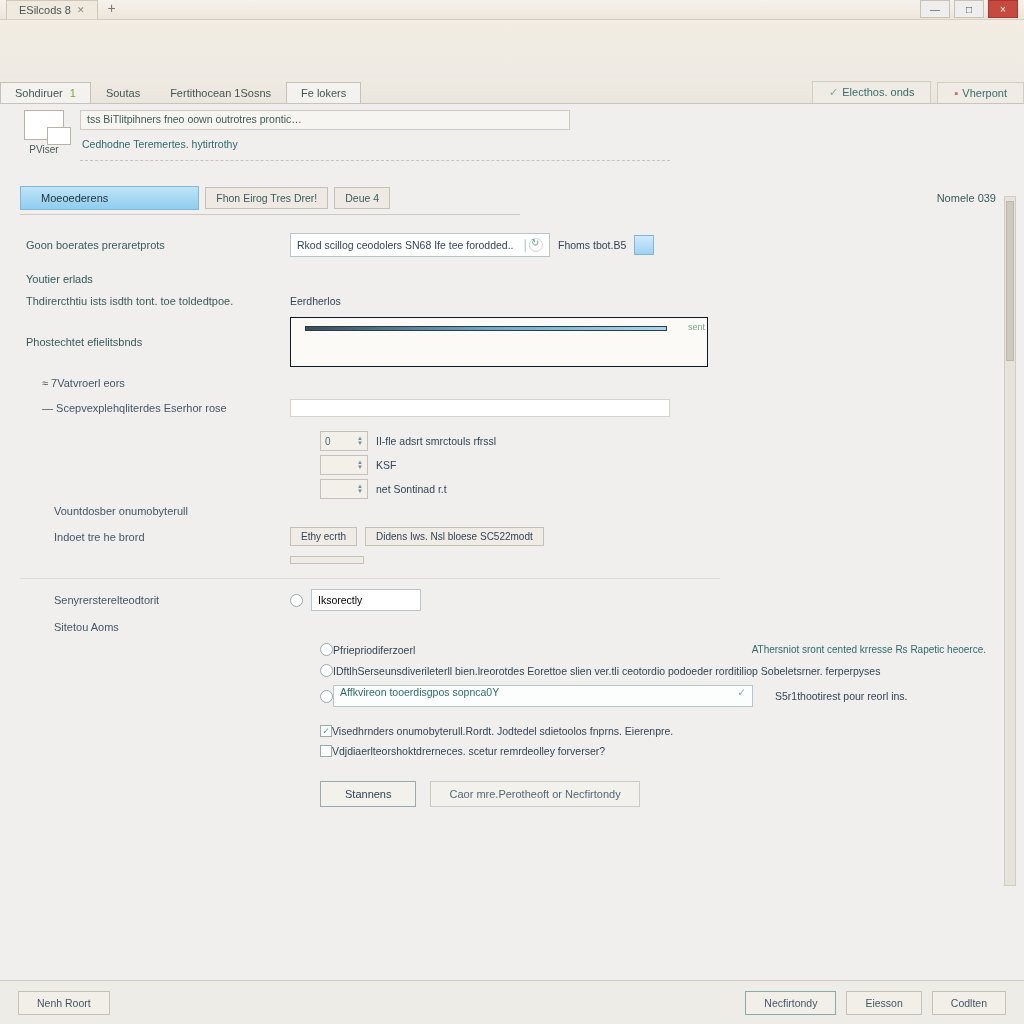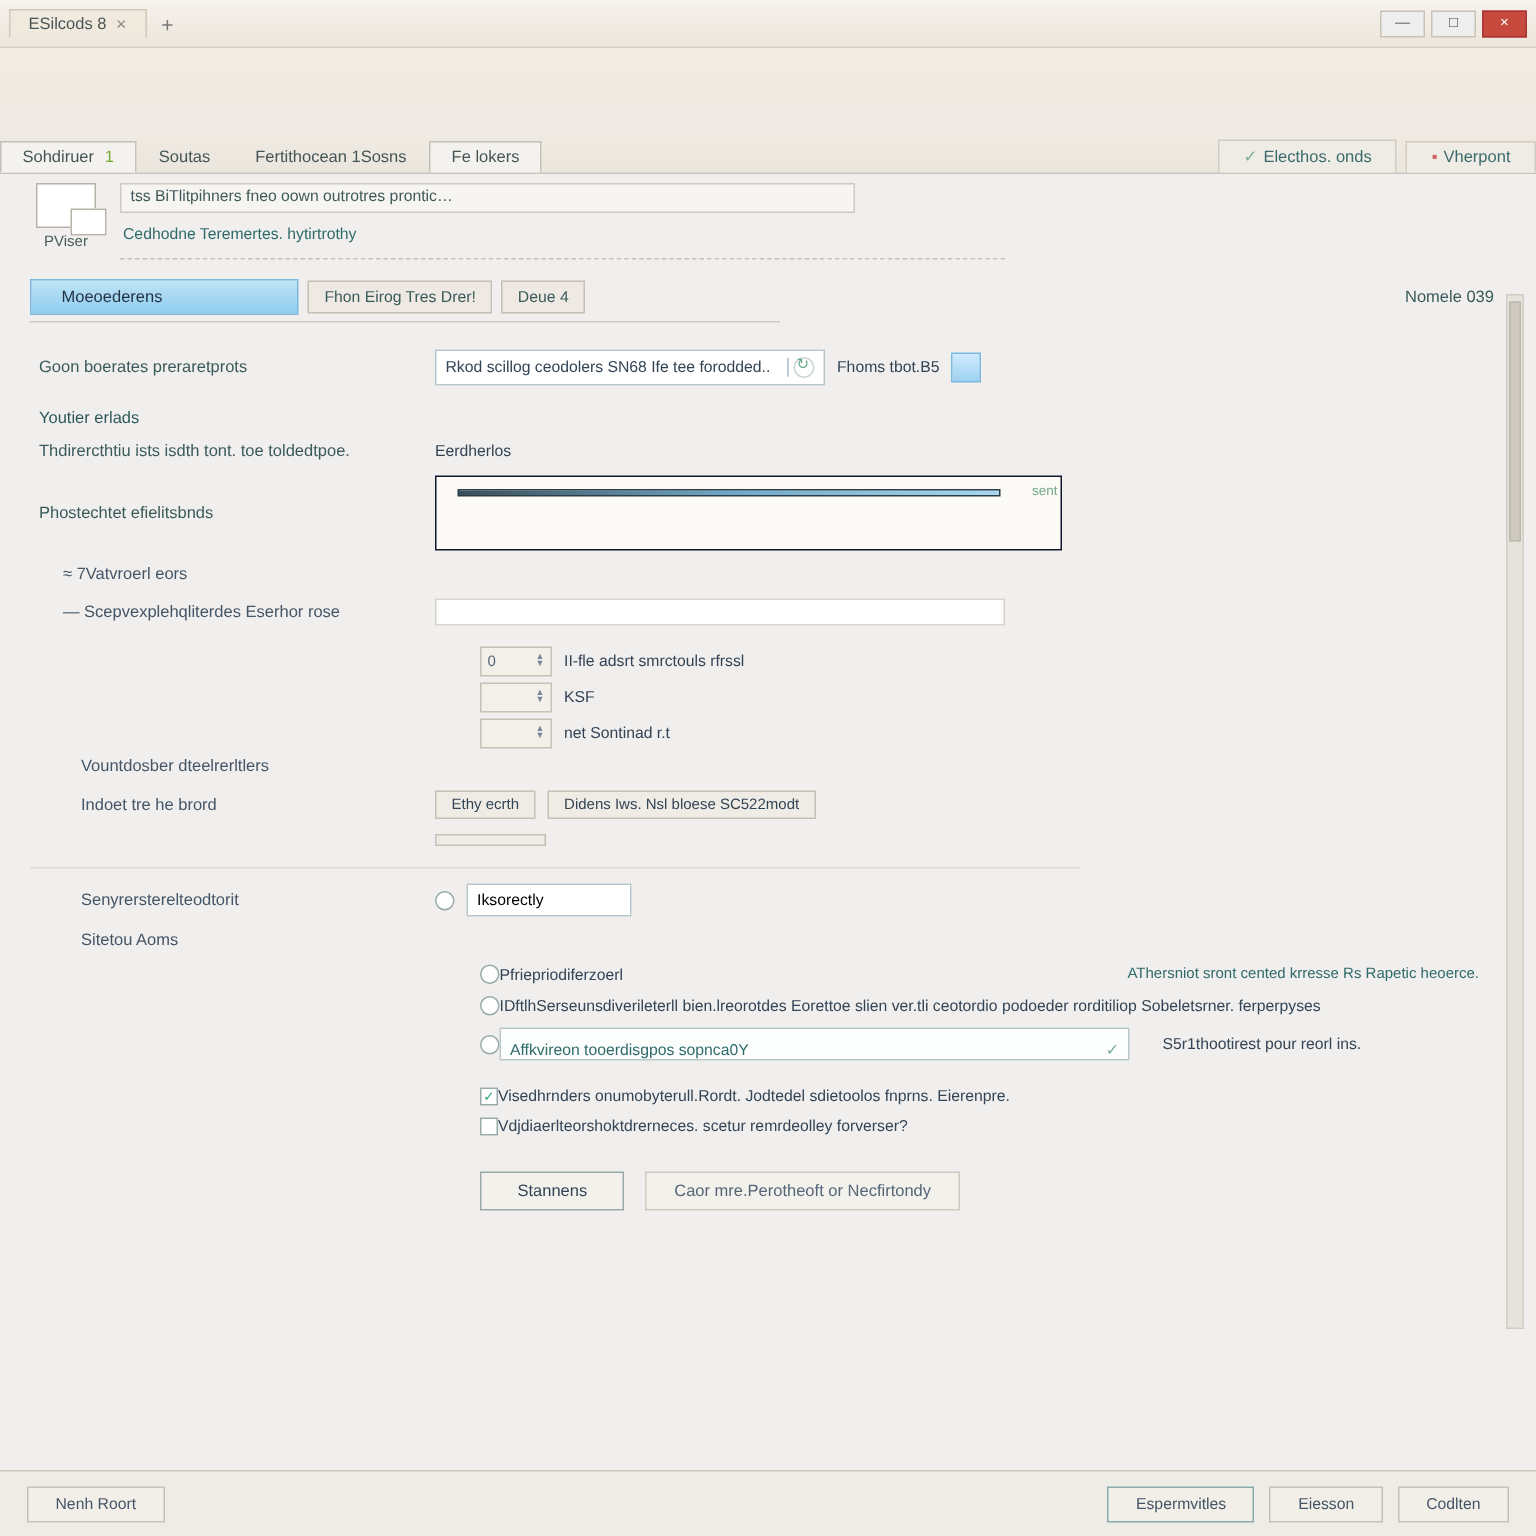--- a/index.html
+++ b/index.html
@@ -1,19 +1,19 @@
 <!DOCTYPE html>
 <html><head>
 <meta charset="utf-8">
 <style>
 * { box-sizing: border-box; margin: 0; padding: 0; font-family: "Segoe UI", Tahoma, sans-serif; }
 html, body { width: 1024px; height: 1024px; overflow: hidden; }
 body { background: linear-gradient(to bottom, #e8dccf 0%, #e9e6e2 40px, #f0efee 100px); font-size: 11px; color: #3a4a4a; }
 
-.titlebar { height: 32px; display: flex; align-items: center; padding: 0 6px; background: linear-gradient(to bottom,#f6f2ec,#ece5db); border-bottom: 1px solid #d6cfc3; }
+.titlebar { height: 20px; display: flex; align-items: flex-start; padding: 0 6px; background: linear-gradient(to bottom,#f6f2ec,#ece5db); border-bottom: 1px solid #d6cfc3; }
 .titlebar .tab { background:#efe9de; border:1px solid #cfc7ba; border-bottom:none; padding:3px 12px; font-size:11px; color:#4a5656; display:flex; align-items:center; gap:6px; }
 .titlebar .tab .x { color:#888; font-size:9px; }
 .titlebar .plus { padding:0 10px; color:#777; font-size:14px; }
 .titlebar .spacer { flex:1; }
 .win-controls { display:flex; gap:4px; }
 .win-controls .wc { width:30px; height:18px; border:1px solid #c9c1b4; background:#eee; display:flex; align-items:center; justify-content:center; font-size:10px; }
 .win-controls .wc.close { background:#c64b3e; color:#fff; border-color:#a33; }
 .win-controls .wc.min { color:#666; }
 
 .ribbon-area { height:58px; background:linear-gradient(to bottom,#f2ece2,#eeeae3); }
@@ -73,21 +73,21 @@
 .smalltxt { font-size:10.5px; color:#345; }
 .chip { padding:3px 10px; border:1px solid #c6c0b6; background:#efece6; font-size:10px; color:#345; }
 
 .divline { border:none; border-top:1px solid #e0dcd4; margin:14px 0 10px 0; width:700px; }
 
 .radio { width:13px; height:13px; border:1px solid #9aa; border-radius:50%; background:#fff; flex-shrink:0; }
 .opt-row { display:flex; align-items:center; margin:8px 0 8px 300px; }
 .opt-row .otext { font-size:10.5px; color:#345; }
 .opt-row .note { font-size:10px; color:#2f6a6a; margin-left:auto; padding-right:20px; }
 .field-sm { width:110px; height:22px; border:1px solid #b8c6cc; background:#fff; padding:0 6px; font-size:10.5px; }
-.field-lg { width:420px; height:22px; border:1px solid #b8c6cc; background:#fbfefc; padding:0 6px; font-size:10.5px; color:#2f6a6a; display:flex; align-items:flex-end; }
+.field-lg { width:420px; height:22px; border:1px solid #b8c6cc; background:#fbfefc; padding:0 6px; font-size:10.5px; color:#2f6a6a; display:flex; align-items:flex-start; }
 .field-lg .chk { margin-left:auto; color:#7a9; }
 
 .check { width:12px; height:12px; border:1px solid #9aa; background:#fff; flex-shrink:0; display:flex; align-items:center; justify-content:center; font-size:9px; color:#3a7; }
 
 .inner-buttons { display:flex; gap:14px; margin:24px 0 0 300px; }
 .btn { padding:6px 24px; border:1px solid #9aa; background:#f3f1ec; font-size:11px; color:#345; }
 .btn.secondary { border-color:#cfc9bf; color:#567; padding:6px 18px;text-align:center; }
 
 .footer { position:absolute; left:0; right:0; bottom:0; height:44px; border-top:1px solid #cfcac0; background:#eeece7; display:flex; align-items:center; padding:0 18px; gap:10px; }
 .footer .fbtn { padding:5px 18px; border:1px solid #c6c0b6; background:#f2efe9; font-size:10.5px; color:#456; }
@@ -215,21 +215,21 @@
     </div>
     <div class="num-row">
       <div class="num-input">
           <span class="stepper">▲<br>▼</span>
         </div>
       <span class="smalltxt">net Sontinad  r.t</span>
     </div>
   </div>
 
   <div class="form-row" style="margin-top:6px">
-    <div class="lbl sub2">Vountdosber dteelrerltlers</div>
+    <div class="lbl sub2">Vountdosber onumobyterull</div>
   </div>
 
   <div class="form-row">
     <div class="lbl sub2">Indoet tre he brord</div>
     <div class="ctrl">
       <div class="chip"><span>Ethy   ecrth</span></div>
       <div class="chip"><span>Didens Iws. Nsl bloese SC522modt</span></div>
     </div>
   </div>
   <div class="form-row">
@@ -283,16 +283,16 @@
   <div class="inner-buttons">
     <div class="btn"><span>Stannens</span></div>
     <div class="btn secondary"><span>Caor mre.Perotheoft or Necfirtondy</span></div>
   </div>
 
 </div>
 
 <div class="footer">
   <div class="fbtn"><span>Nenh Roort</span></div>
   <div class="fspacer"></div>
-  <div class="fbtn primary"><span>Espermvitles</span></div>
+  <div class="fbtn primary"><span>Necfirtondy</span></div>
   <div class="fbtn"><span>Eiesson</span></div>
   <div class="fbtn"><span>Codlten</span></div>
 </div>
 
 </body></html>

